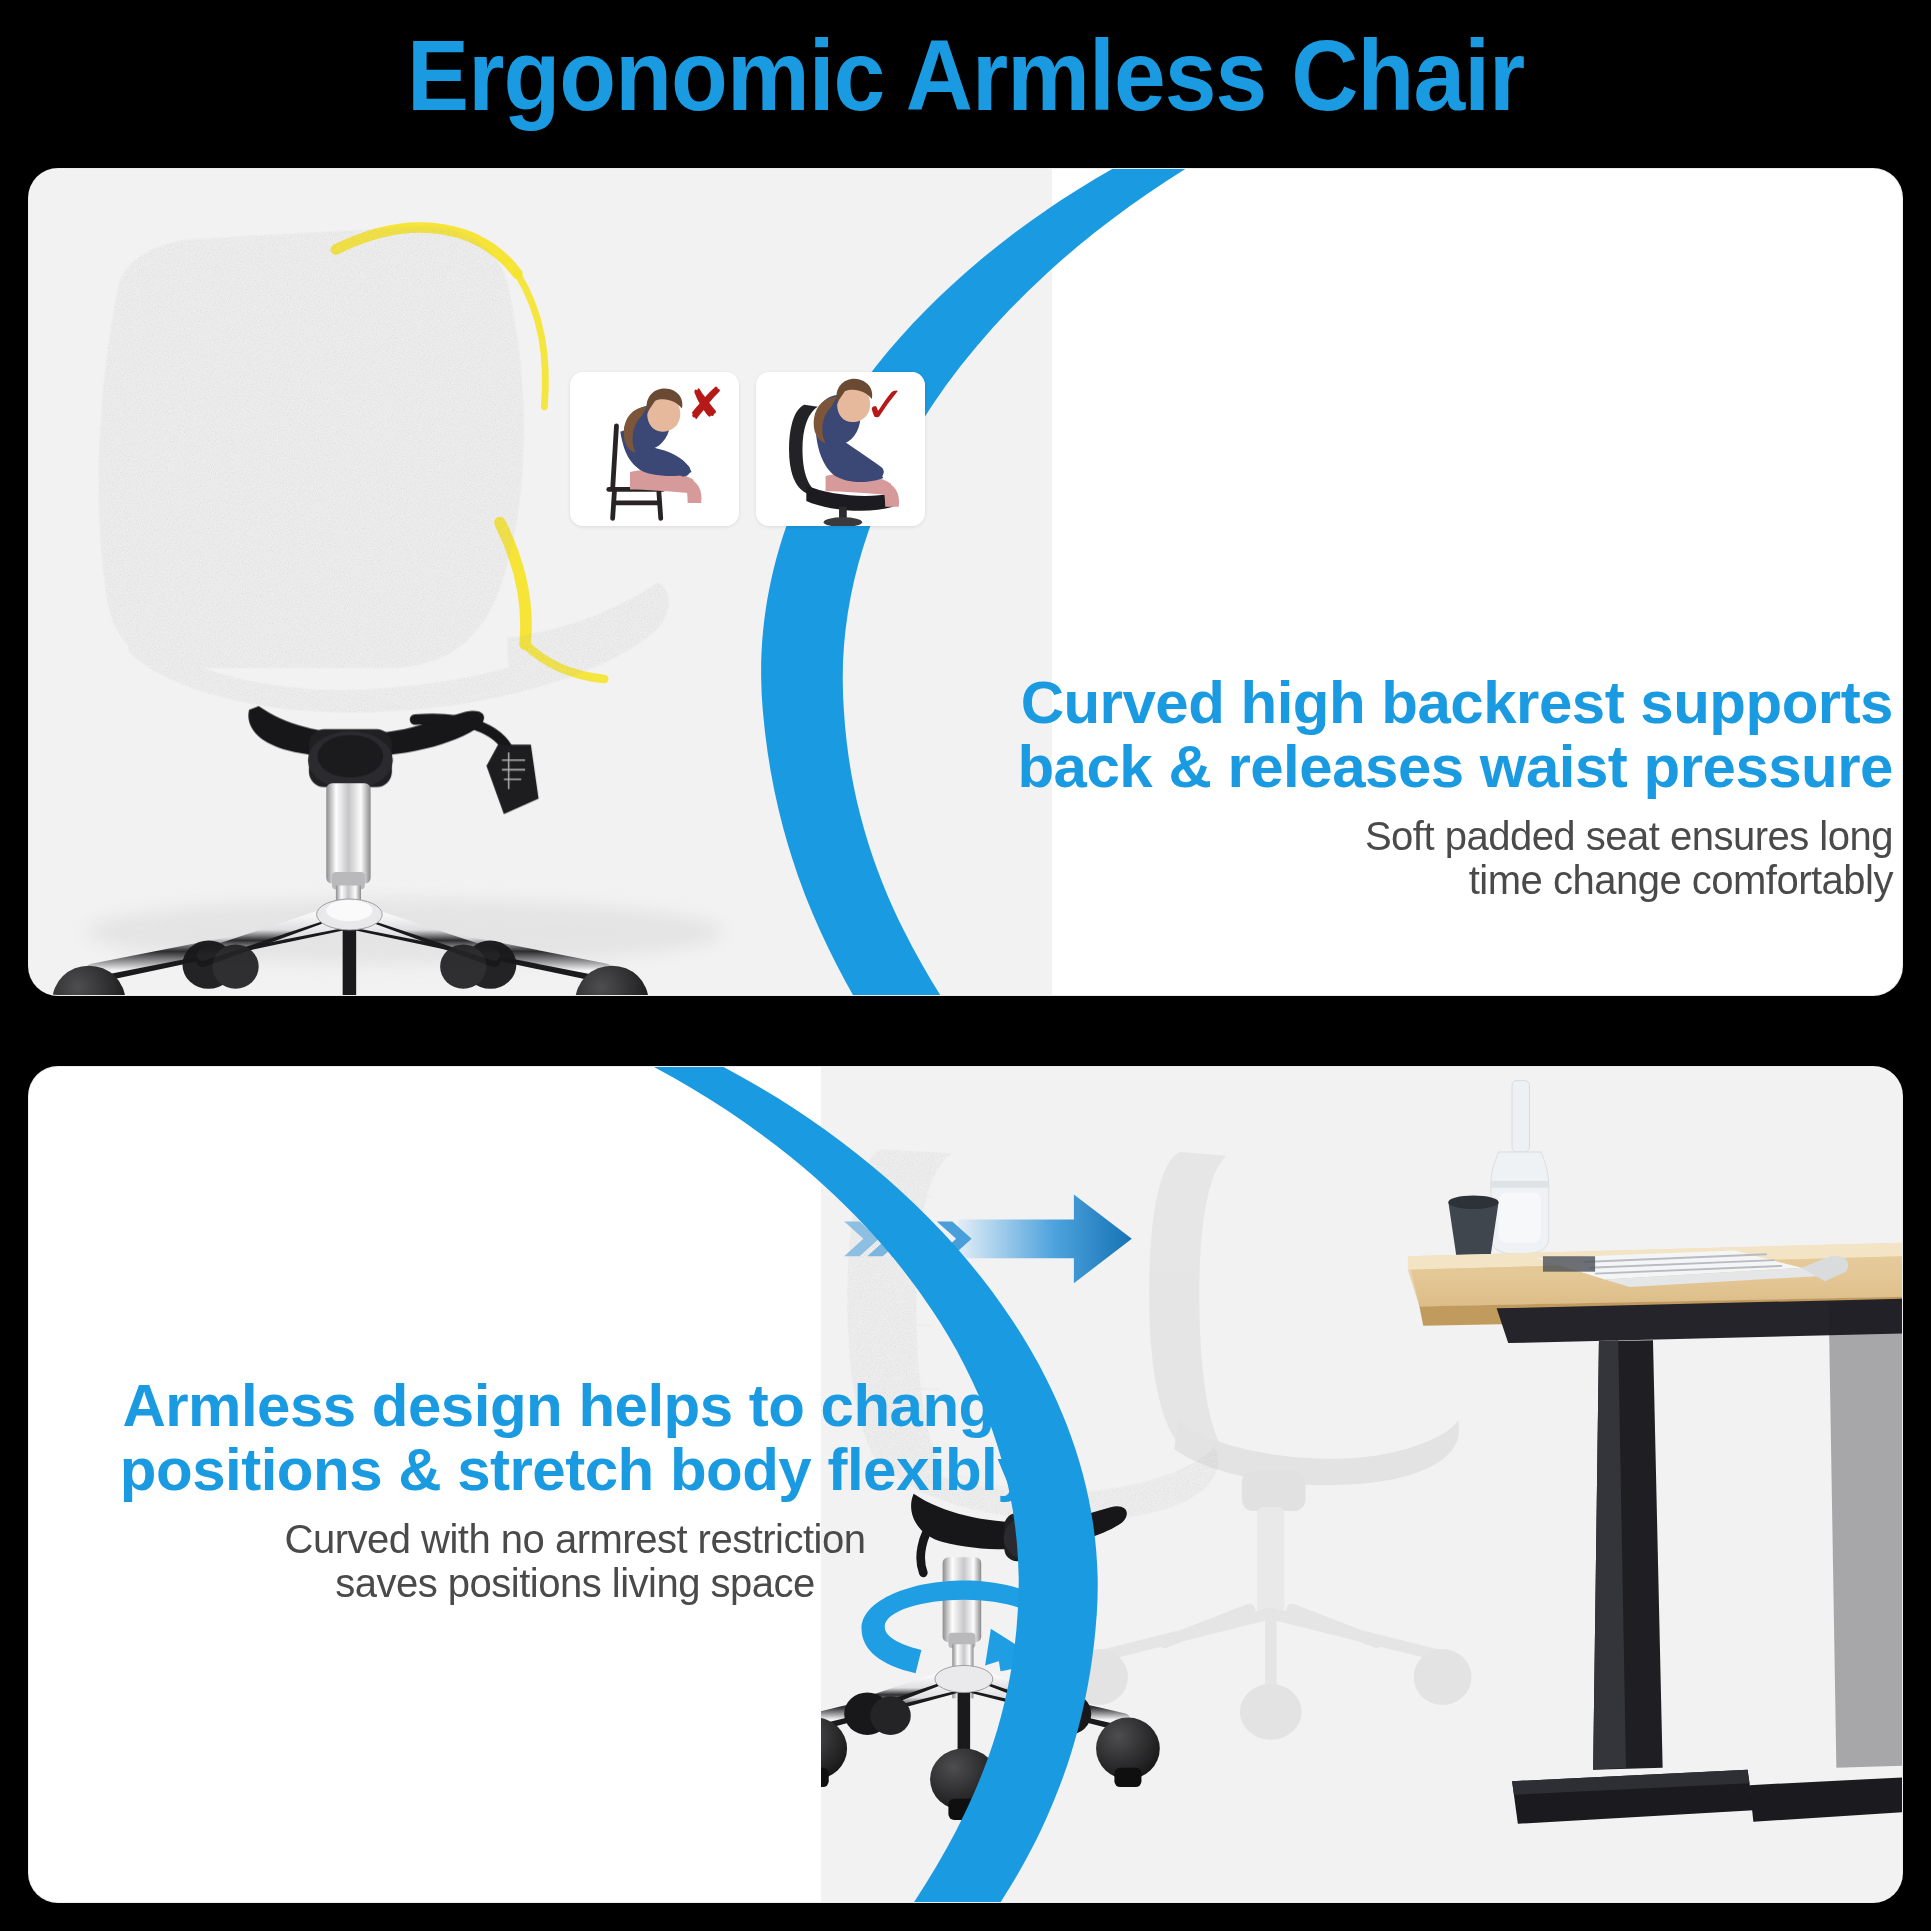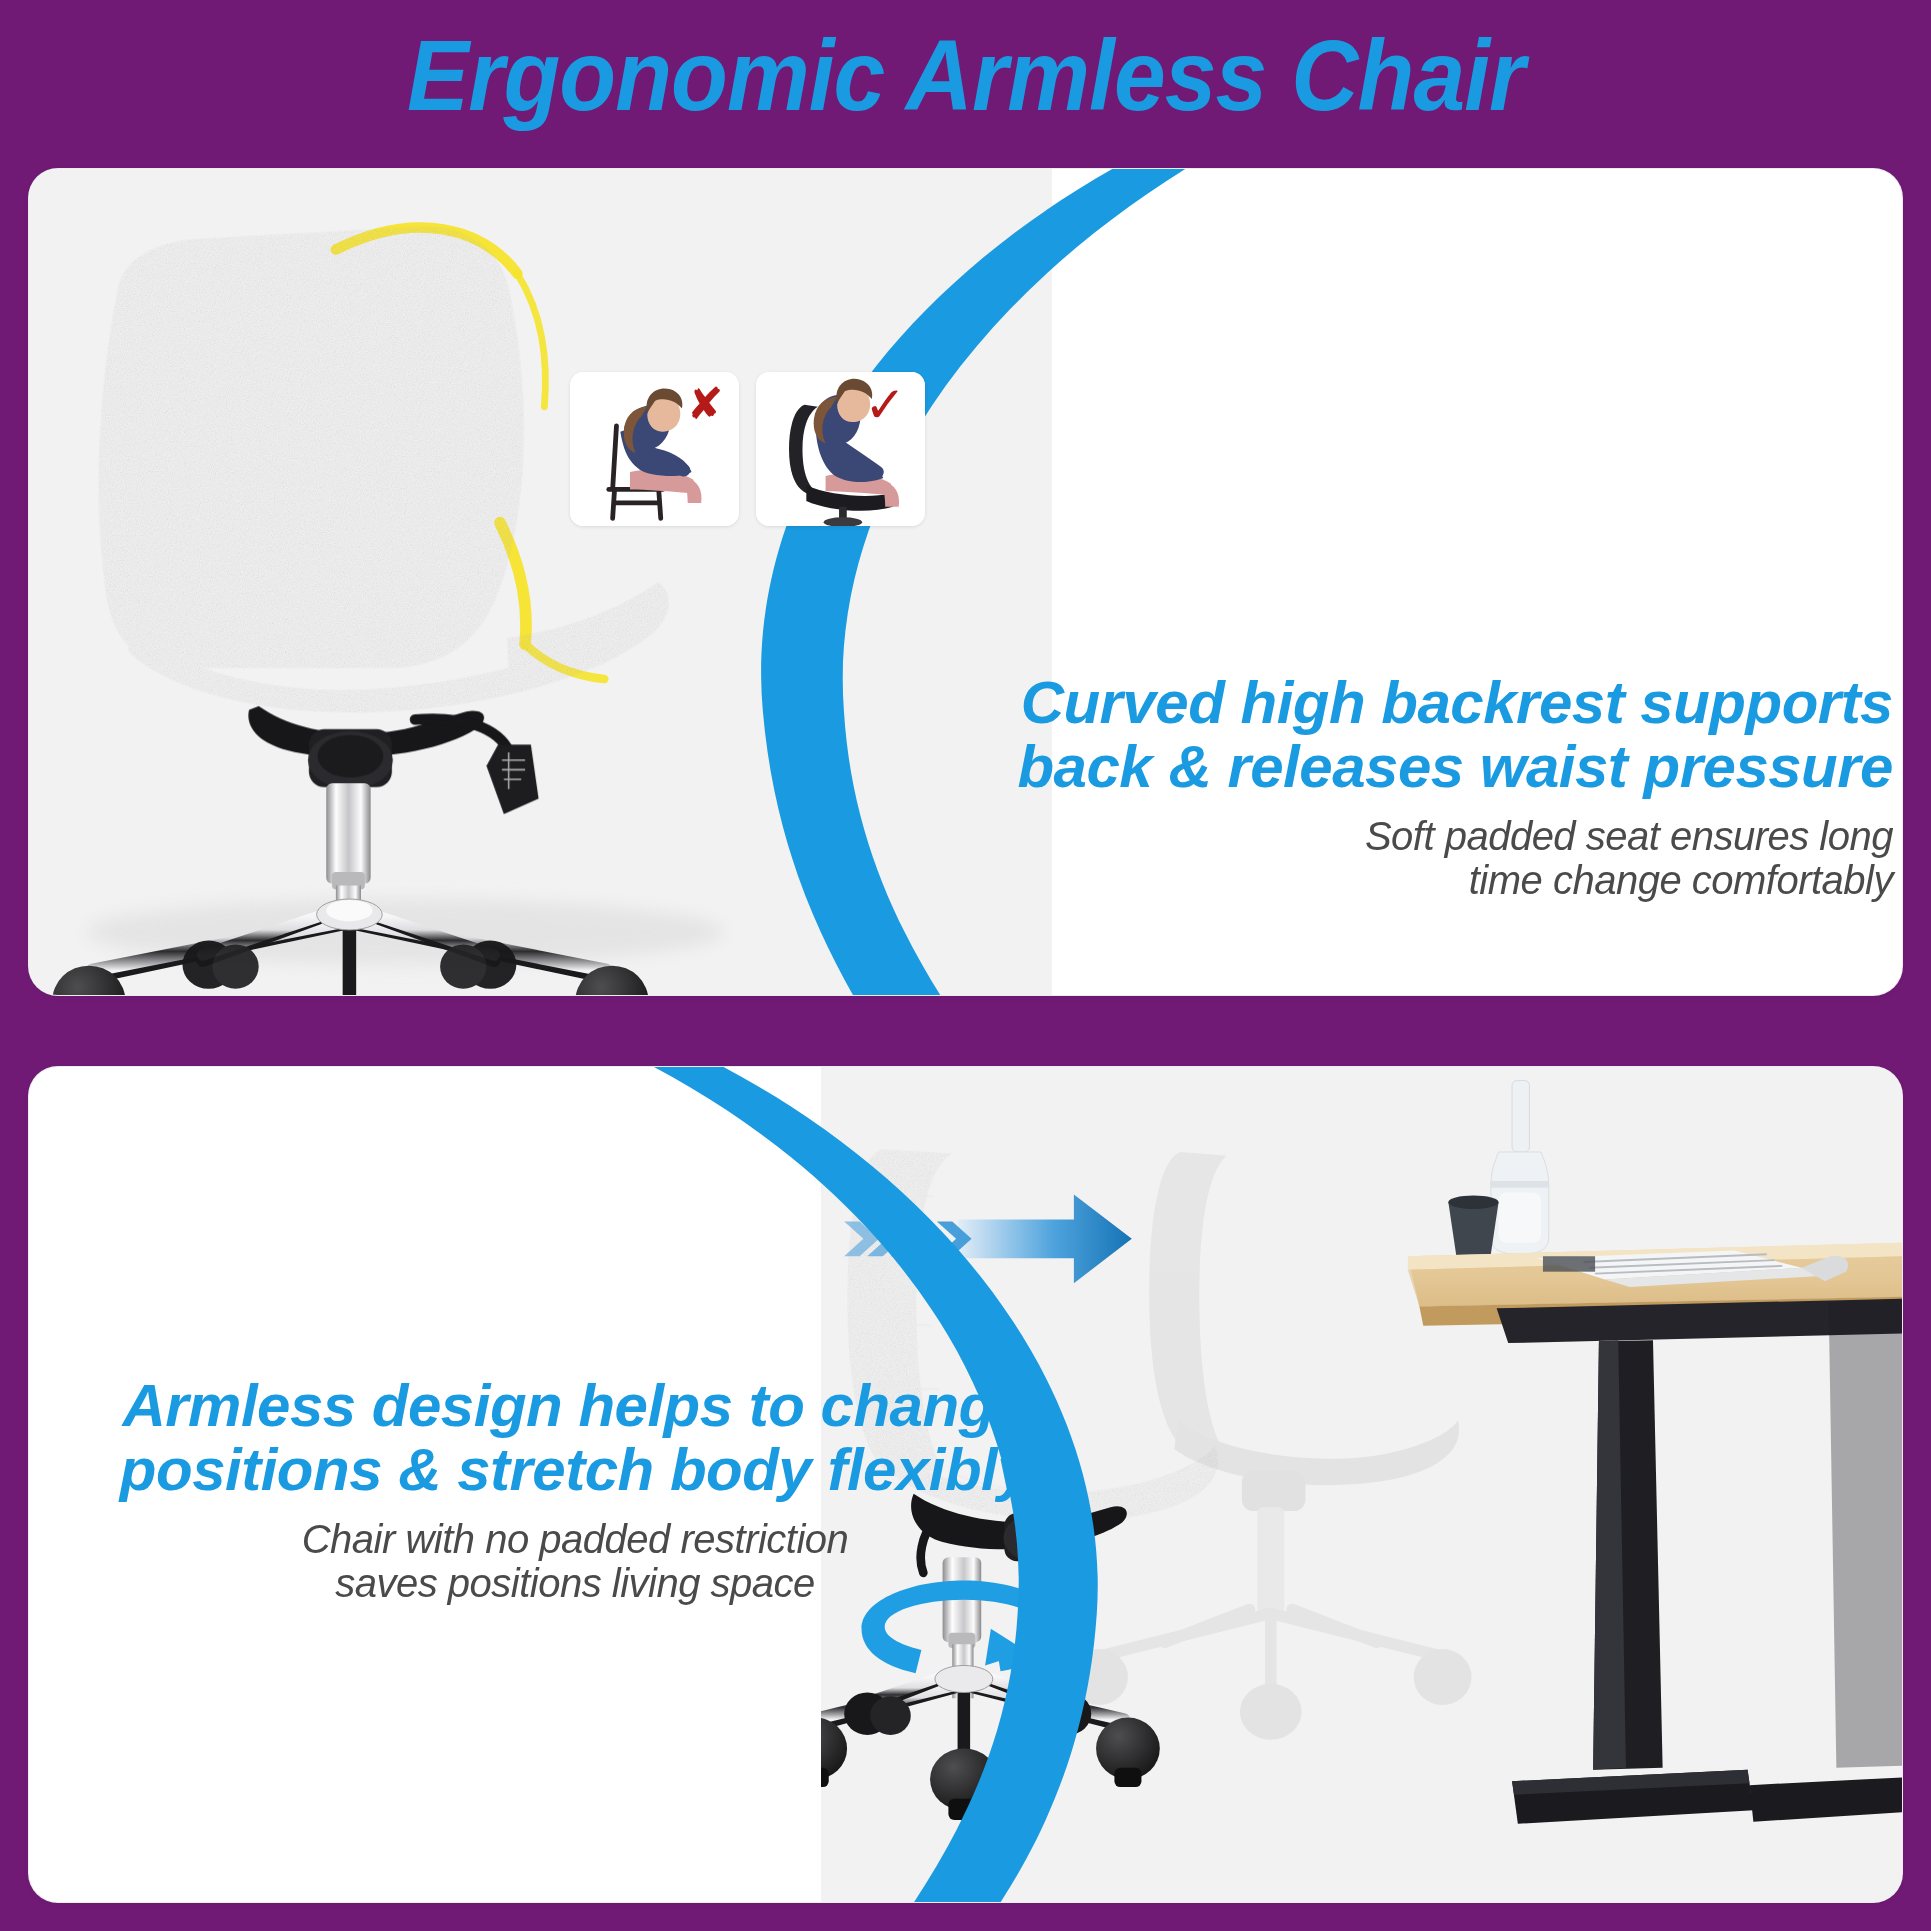--- a/index.html
+++ b/index.html
@@ -3,21 +3,21 @@
 <meta charset="utf-8">
 <style>
   * { box-sizing: border-box; margin: 0; padding: 0; }
   html, body {
     width: 1931px; height: 1931px;
     background: #ffffff;
     font-family: "Liberation Sans", "DejaVu Sans", sans-serif;
     overflow: hidden;
   }
 
-  #page { position: relative; width: 1931px; height: 1931px; background:#701a75;font-style:italic; }
+  #page { position: relative; width: 1931px; height: 1931px; background:#000000; }
 
   
   #title-bar{
     position:absolute; left:0; top:17.4px; width:1931px; height:116px;
     display:flex; align-items:center; justify-content:center;
   }
   #page-title{
     font-size:100px; font-weight:bold; color:#1a9ae0;
     font-family:"Liberation Sans Narrow","Liberation Sans",sans-serif;
     letter-spacing:-1px; transform:scaleX(.93); transform-origin:center;
@@ -534,20 +534,20 @@
                C 962 800, 1016 700, 1024 566
                C 1040 336, 882 118, 628 -10 Z" fill="#1a9ae0"></path>
     </svg>
 
     <div id="bottom-text" style="position:absolute;left:68px;top:307px;width:956px;text-align:center;">
       <div class="headline">
         <div>Armless design helps to change</div>
         <div>positions &amp; stretch body flexibly</div>
       </div>
       <div class="subline">
-        <div>Chair with no padded restriction</div>
+        <div>Curved with no armrest restriction</div>
         <div>saves positions living space</div>
       </div>
     </div>
   </div>
 
 </div>
 
 
 </body></html>

